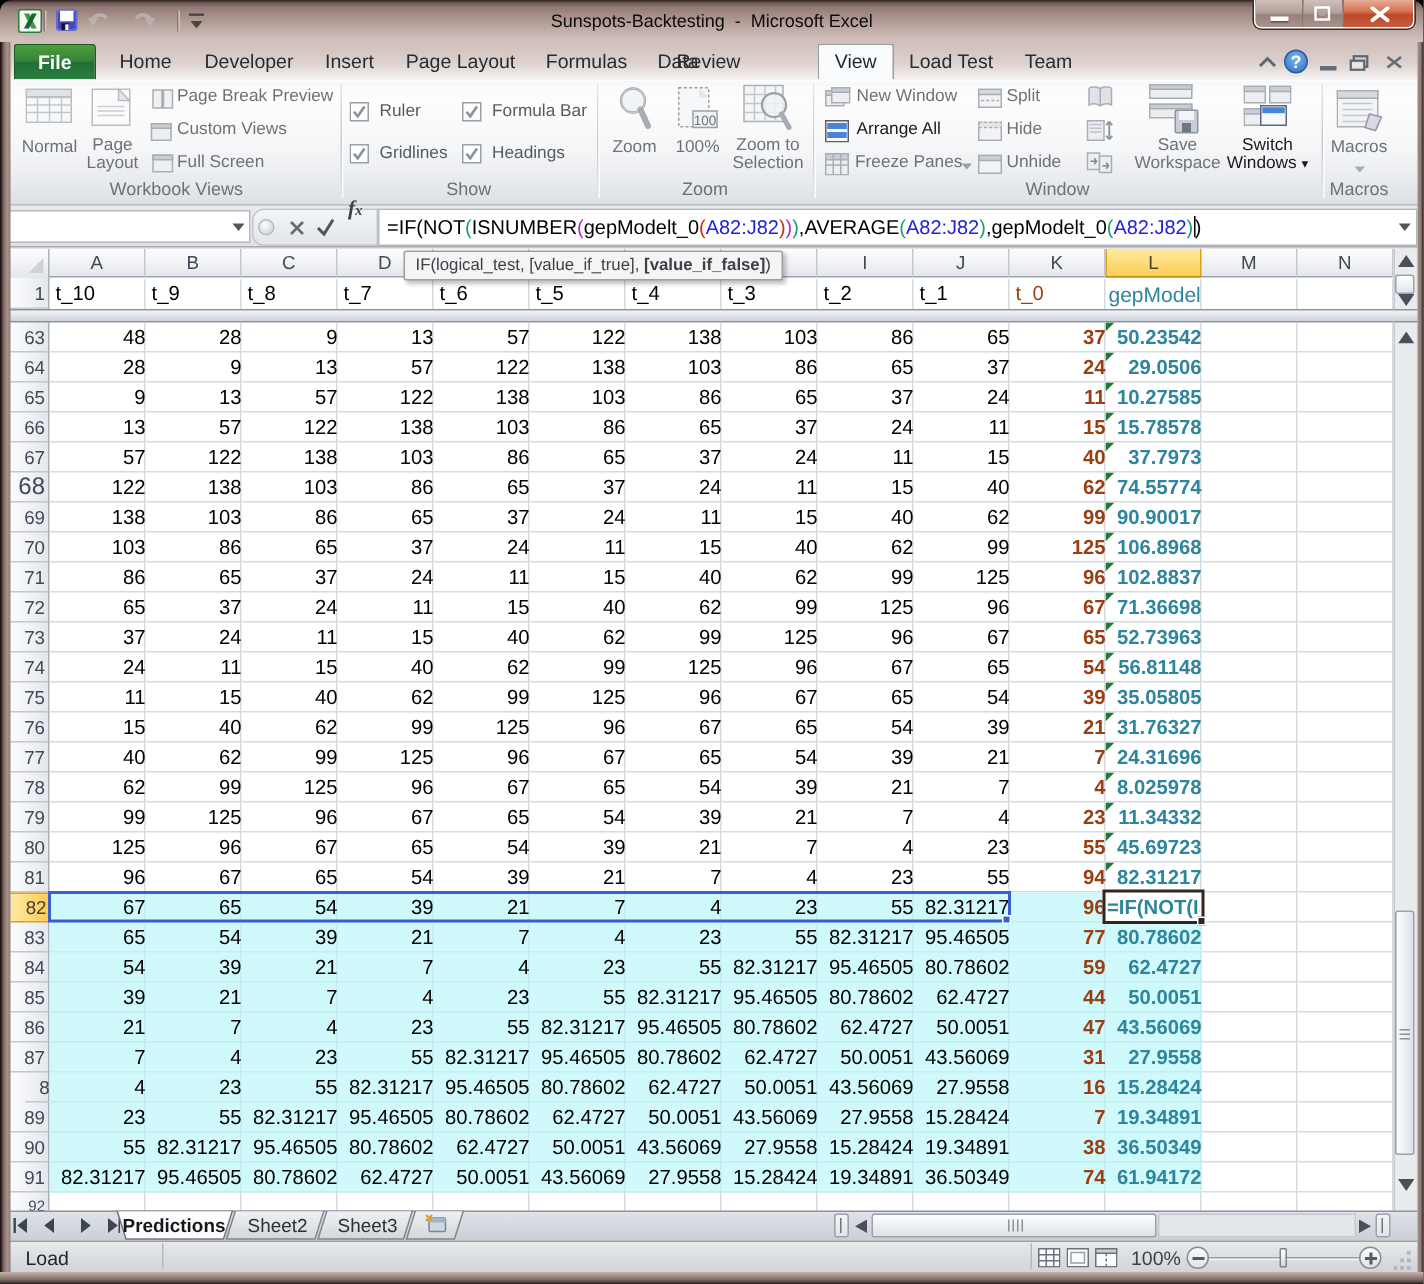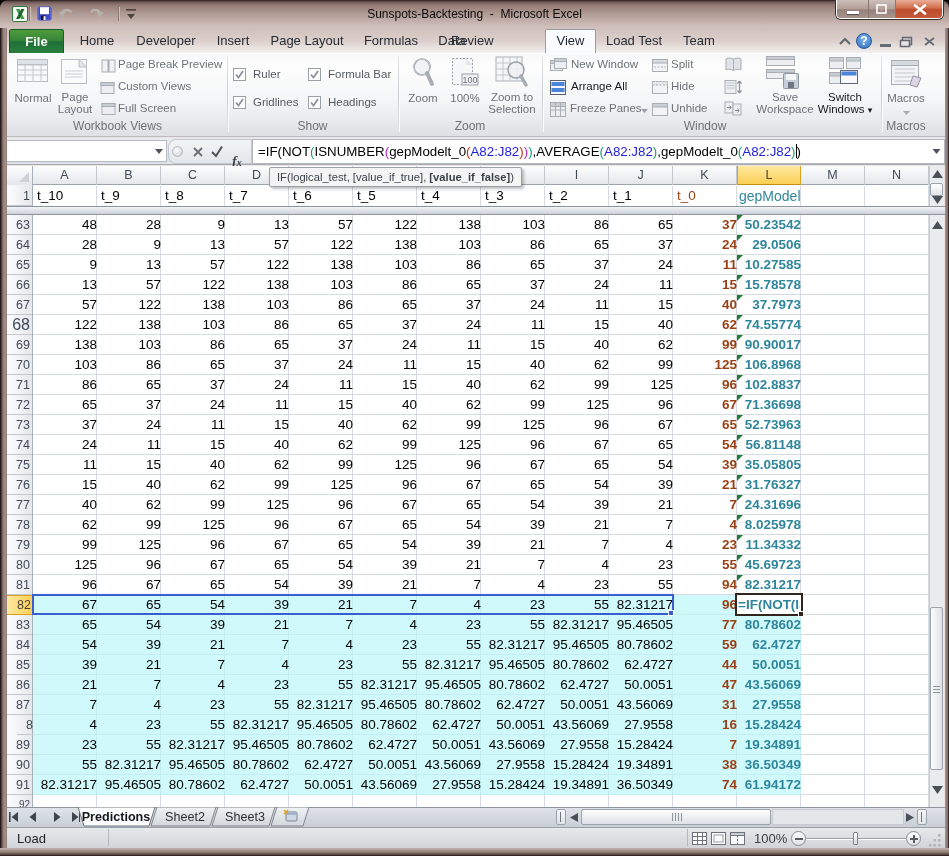--- a/index.html
+++ b/index.html
@@ -283,21 +283,21 @@
       <path d="M1 1 L5 6 L9 1 Z" fill="#4e555e"></path>
     </svg>
 <div class="ab" style="left:168px;top:139px;width:84px;height:25px;background:linear-gradient(180deg,#f2f4f6,#e3e6ea);border:1px solid #c2c6cc;border-radius:8px 0 0 8px"></div>
 <div class="ab" style="left:172px;top:146px;width:11px;height:11px;border-radius:50%;background:radial-gradient(circle at 40% 35%,#fdfdfd,#c9cdd2);border:1px solid #b6bac0"></div>
 <svg class="ab" style="left:192px;top:146px" width="12" height="12">
       <path d="M2 2 L10 10 M10 2 L2 10" stroke="#676d75" stroke-width="1.8"></path>
     </svg>
 <svg class="ab" style="left:210px;top:145px" width="14" height="13">
       <path d="M2 7 L6 11 L12 1.5" stroke="#4e545c" stroke-width="2" fill="none"></path>
     </svg>
-<div class="ab" style="left:232px;top:154px;width:20px;height:18px;font-size:14px;font-style:italic;font-weight:bold;color:#3e444c;font-family:Liberation Serif, serif">f<span style="font-size:10px">x</span></div>
+<div class="ab" style="left:232px;top:132px;width:20px;height:18px;font-size:14px;font-style:italic;font-weight:bold;color:#3e444c;font-family:Liberation Serif, serif">f<span style="font-size:10px">x</span></div>
 <div class="ab" style="left:252px;top:139px;width:693px;height:25px;background:#fff;border:1px solid #b4b9bf"></div>
 <div class="ab" style="left:930px;top:141px;width:13px;height:21px;background:#fff"></div>
 <svg class="ab" style="left:931px;top:148px" width="11" height="7">
       <path d="M1.5 1 L5.5 6 L9.5 1 Z" fill="#4e555e"></path>
     </svg>
 <div class="ab" style="left:258px;top:141px;height:21px;line-height:21px;font-size:13.3px;color:#000;white-space:nowrap">=IF(NOT<span style="color:#1a9e77">(</span>ISNUMBER<span style="color:#b32bc4">(</span>gepModelt_0<span style="color:#c63310">(</span><span style="color:#2222dd">A82:J82</span><span style="color:#c63310">)</span><span style="color:#b32bc4">)</span><span style="color:#1a9e77">)</span>,AVERAGE<span style="color:#1a9e77">(</span><span style="color:#2222dd">A82:J82</span><span style="color:#1a9e77">)</span>,gepModelt_0<span style="color:#1a9e77">(</span><span style="color:#2222dd">A82:J82</span><span style="color:#1a9e77">)</span><span style="display:inline-block;width:1px;height:14px;background:#000;vertical-align:-2px"></span>)</div>
 
 <div class="ab" style="left:4px;top:166px;width:925px;height:641px;background:#fff"></div>
 <div class="ab" style="left:4px;top:166px;width:925px;height:19px;background:linear-gradient(180deg,#fdfdfe,#eef0f3 60%,#e4e7eb);border-bottom:1px solid #9ea4ac"></div>
 <div class="ab" style="left:7px;top:166px;width:26px;height:19px;background:linear-gradient(180deg,#fdfdfe,#eef0f3 60%,#e4e7eb);border-right:1px solid #aab0b8"></div>

